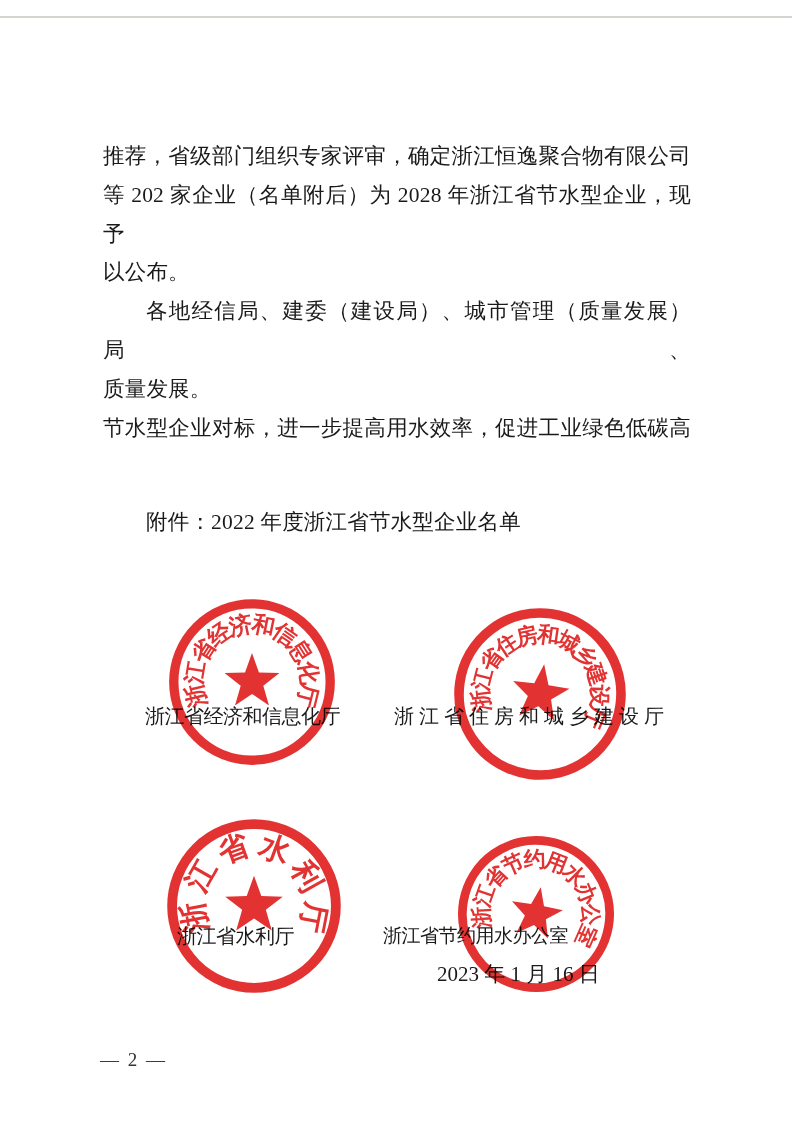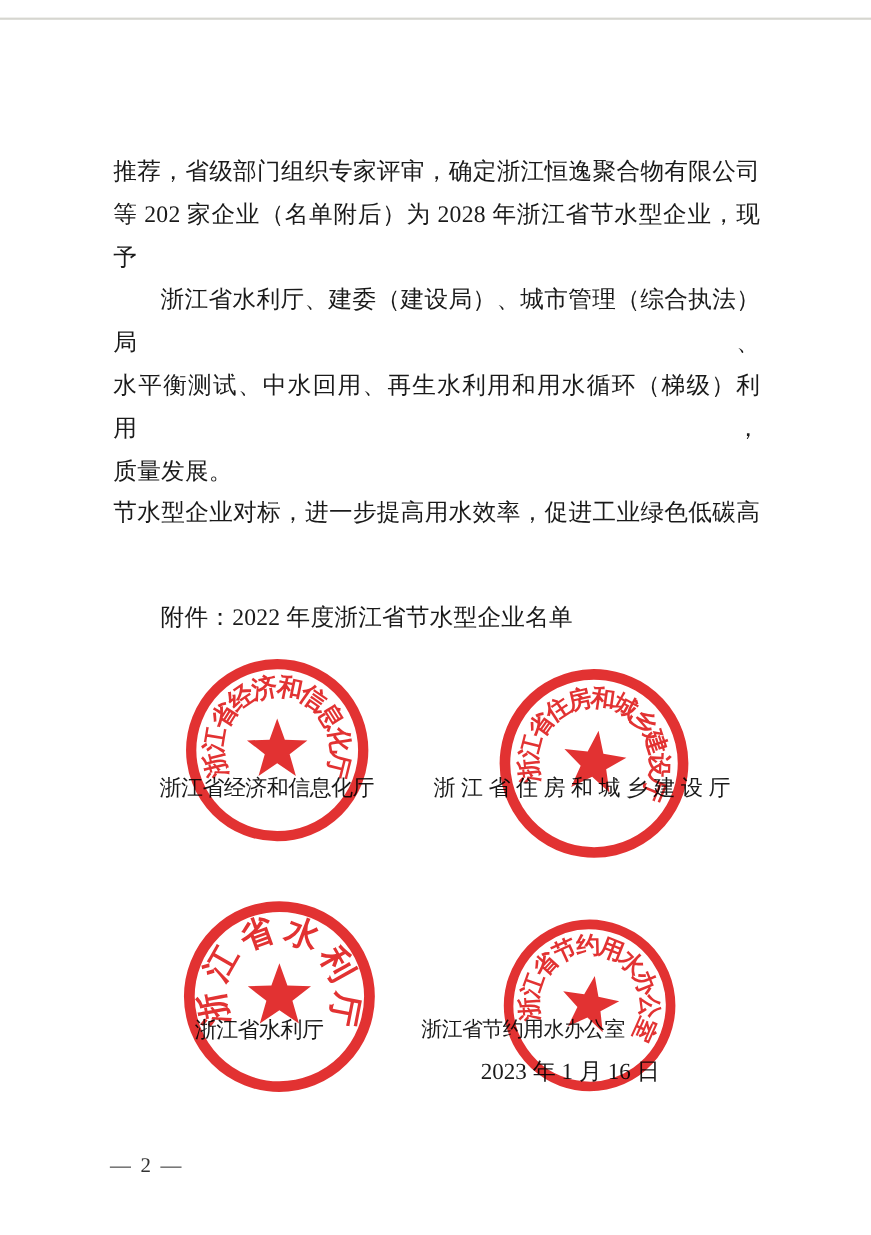--- a/index.html
+++ b/index.html
@@ -41,22 +41,22 @@
 </style>
 </head>
 <body>
 
 <div class="page">
   <div class="scan-edge"></div>
 
   <div class="body-text">
     <div class="line fill">推荐，省级部门组织专家评审，确定浙江恒逸聚合物有限公司</div>
     <div class="line fill">等 202 家企业（名单附后）为 2028 年浙江省节水型企业，现予</div>
-    <div class="line fill indent">浙江省水利厅、建委（建设局）、城市管理（综合执法）局、</div>
-    <div class="line fill">水平衡测试、中水回用、再生水利用和用水循环（梯级）利用，</div>
+    <div class="line">以公布。</div>
+    <div class="line fill indent">各地经信局、建委（建设局）、城市管理（质量发展）局、</div>
     <div class="line">质量发展。</div>
     <div class="line fill">节水型企业对标，进一步提高用水效率，促进工业绿色低碳高</div>
     <div class="line attachment">附件：2022 年度浙江省节水型企业名单</div>
   </div>
 
   <div class="sig-name sig-economy">浙江省经济和信息化厅</div>
   <div class="sig-name sig-housing">浙江省住房和城乡建设厅</div>
   <div class="sig-name sig-water">浙江省水利厅</div>
   <div class="sig-name sig-office">浙江省节约用水办公室</div>
   <div class="issue-date">2023 年 1 月 16 日</div>

